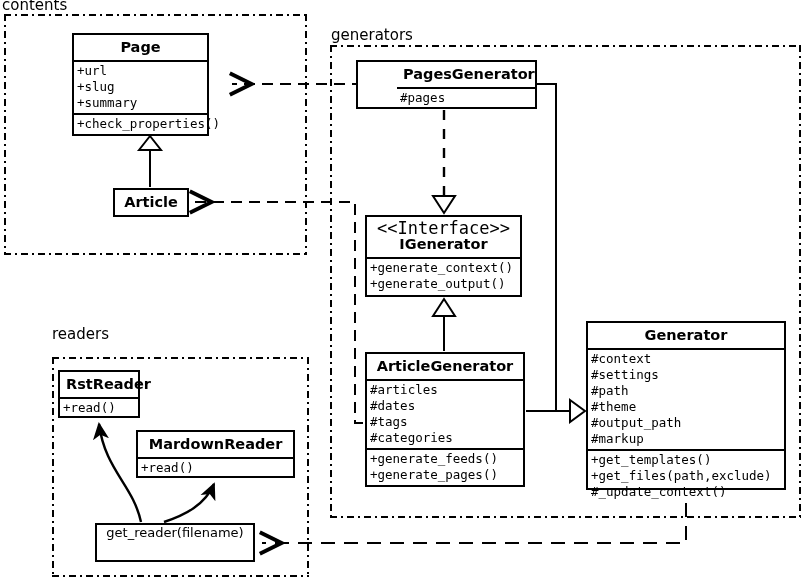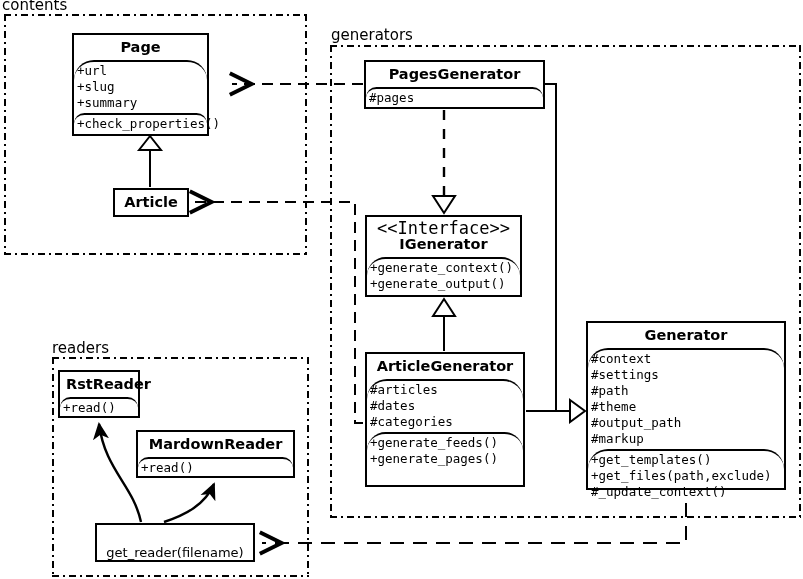--- a/index.html
+++ b/index.html
@@ -66,36 +66,35 @@
     text-align: center;
     font-family: "DejaVu Sans Mono", monospace;
     font-weight: normal;
     font-size: 17px;
     line-height: 15px;
     padding-bottom: 0;
   }
   .uml .sect {
     border-top: 2px solid #000;
     padding: 1px 3px 2px 3px;
-    border-radius: 20px;
   }
   .uml .row {
     white-space: nowrap;
     letter-spacing: 0px;
   }
   .plainbox {
     position: absolute;
     box-sizing: border-box;
     border: 2px solid #000;
     background: #ffffff;
     font-family: "DejaVu Sans", sans-serif;
     font-size: 13px;
     color: #000;
     display: flex;
-    align-items: flex-end;
+    align-items: flex-start;
     justify-content: center;
     white-space: nowrap;
   }
   
   #wires {
     position: absolute;
     left: 0; top: 0;
     width: 803px;
     height: 579px;
     pointer-events: none;
@@ -106,21 +105,21 @@
 
 <div id="canvas">
 
   <div class="package pkg-dashdot" id="pkg-contents" style="left: 4px; top: 14px; width: 303px; height: 241px;"></div>
   <div class="pkg-label" id="pkg-contents-label" style="left: 2px; top: -4px;">contents</div>
 
   <div class="package pkg-dashdot" id="pkg-generators" style="left: 330px; top: 45px; width: 471px; height: 473px;"></div>
   <div class="pkg-label" id="pkg-generators-label" style="left: 331px; top: 26px;">generators</div>
 
   <div class="package pkg-dashdot" id="pkg-readers" style="left: 52px; top: 357px; width: 257px; height: 220px;"></div>
-  <div class="pkg-label" id="pkg-readers-label" style="left: 52px; top: 339px;">readers</div>
+  <div class="pkg-label" id="pkg-readers-label" style="left: 52px; top: 325px;">readers</div>
 
   <svg id="wires" viewBox="0 0 803 579">
     <defs>
       <marker id="hollowTri" viewBox="0 0 12 12" refX="11" refY="6" markerWidth="12" markerHeight="12" orient="auto-start-reverse">
         <path d="M 1 1 L 11 6 L 1 11 z" fill="#ffffff" stroke="#000" stroke-width="1.4"></path>
       </marker>
       <marker id="openArrow" viewBox="0 0 12 12" refX="10" refY="6" markerWidth="13" markerHeight="13" orient="auto-start-reverse">
         <path d="M 11 1 L 1 6 L 11 11" fill="none" stroke="#000" stroke-width="1.8"></path>
       </marker>
       <marker id="solidArrow" viewBox="0 0 10 10" refX="8" refY="5" markerWidth="8" markerHeight="8" orient="auto-start-reverse">
@@ -190,21 +189,21 @@
     </div>
     <div class="sect">
       <div class="row">+check_properties()</div>
     </div>
   </div>
 
   <div class="uml" id="cls-article" style="left: 113px; top: 188px; width: 76px; height: 29px;">
     <div class="hdr">Article</div>
   </div>
 
-  <div class="uml" id="cls-pagesgenerator" style="left: 364px; top: 60px; width: 181px; height: 49px;">
+  <div class="uml" id="cls-pagesgenerator" style="left: 356px; top: 60px; width: 181px; height: 49px; padding-left: 39px;">
     <div class="hdr">PagesGenerator</div>
     <div class="sect">
       <div class="row">#pages</div>
     </div>
   </div>
 
   <div class="uml" id="cls-igenerator" style="left: 365px; top: 215px; width: 157px; height: 82px;">
     <div class="hdr">
       <div class="stereo">&lt;&lt;Interface&gt;&gt;</div>
       <div>IGenerator</div>
@@ -213,20 +212,21 @@
       <div class="row">+generate_context()</div>
       <div class="row">+generate_output()</div>
     </div>
   </div>
 
   <div class="uml" id="cls-articlegenerator" style="left: 365px; top: 352px; width: 160px; height: 135px;">
     <div class="hdr">ArticleGenerator</div>
     <div class="sect">
       <div class="row">#articles</div>
       <div class="row">#dates</div>
+      <div class="row">#tags</div>
       <div class="row">#categories</div>
     </div>
     <div class="sect">
       <div class="row">+generate_feeds()</div>
       <div class="row">+generate_pages()</div>
     </div>
   </div>
 
   <div class="uml" id="cls-generator" style="left: 586px; top: 321px; width: 200px; height: 169px;">
     <div class="hdr">Generator</div>

